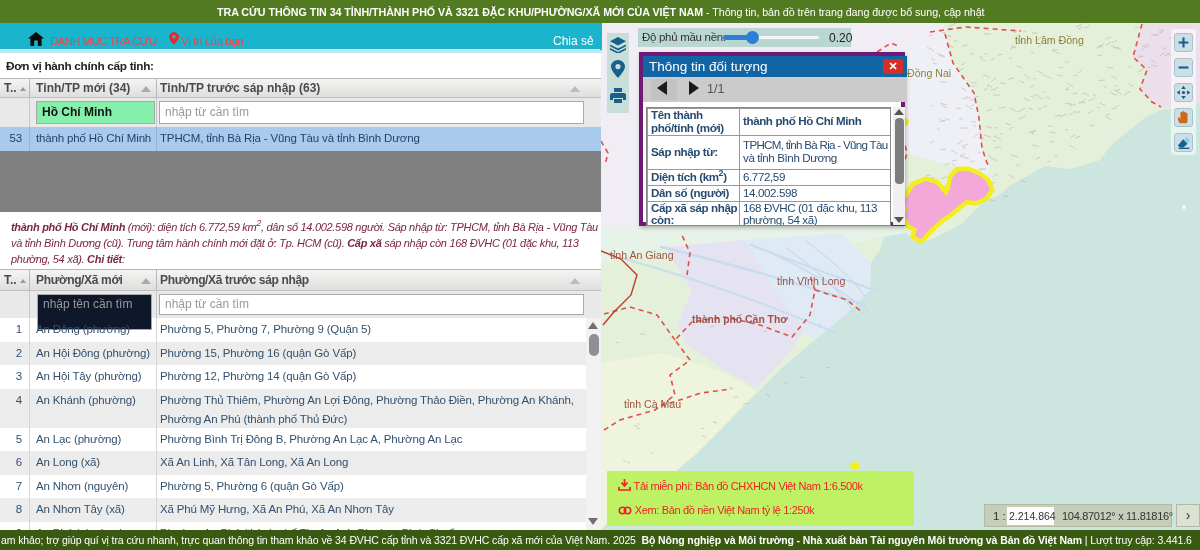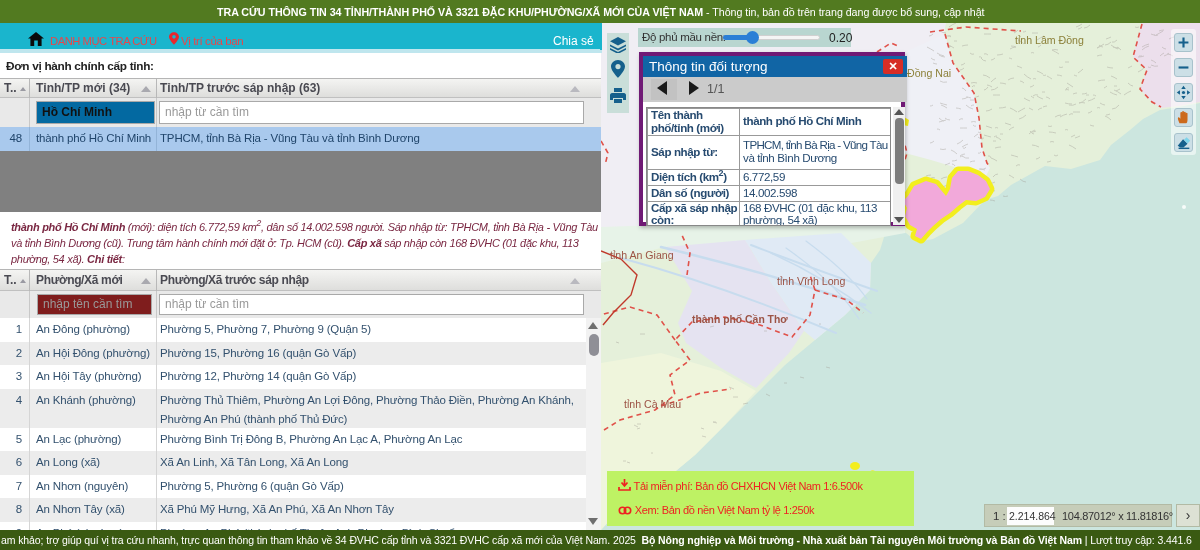--- a/index.html
+++ b/index.html
@@ -354,26 +354,26 @@
     <div class="abs" style="left:36px;top:2px;font-size:12px;font-weight:bold;color:#4a4a52">Tỉnh/TP mới (34)</div>
     <div class="abs" style="left:141px;top:7px;width:0;height:0;border-left:5px solid transparent;border-right:5px solid transparent;border-bottom:6px solid #a9a9af"></div>
     <div class="abs" style="left:156px;top:0;width:1px;height:20px;background:#b8b8b8"></div>
     <div class="abs" style="left:160px;top:2px;font-size:12px;font-weight:bold;color:#4a4a52">Tỉnh/TP trước sáp nhập (63)</div>
     <div class="abs" style="left:570px;top:7px;width:0;height:0;border-left:5px solid transparent;border-right:5px solid transparent;border-bottom:6px solid #b9b9bf"></div>
   </div>
 
   <div class="abs" style="left:0;top:98px;width:601px;height:29px;background:#e9e9e9">
     <div class="abs" style="left:29px;top:0;width:1px;height:29px;background:#c8c8c8"></div>
     <div class="abs" style="left:156px;top:0;width:1px;height:29px;background:#c8c8c8"></div>
-    <div class="abs" style="left:36px;top:3px;width:119px;height:23px;background:#0369a1;border:1px solid #a9a9a9;font-size:12px;font-weight:bold;color:#111;line-height:21px;padding-left:5px">Hồ Chí Minh</div>
+    <div class="abs" style="left:36px;top:3px;width:119px;height:23px;background:#86efac;border:1px solid #a9a9a9;font-size:12px;font-weight:bold;color:#111;line-height:21px;padding-left:5px">Hồ Chí Minh</div>
     <div class="abs" style="left:159px;top:3px;width:425px;height:23px;background:#fff;border:1px solid #a9a9a9;font-size:12px;color:#999;line-height:21px;padding-left:5px">nhập từ cần tìm</div>
   </div>
 
   <div class="abs" style="left:0;top:127px;width:601px;height:23.5px;background:#a9c9ed;font-size:11.5px;color:#20456b;white-space:nowrap;letter-spacing:-0.15px">
-    <div class="abs" style="left:0;top:0;width:22px;text-align:right;line-height:23px">48</div>
+    <div class="abs" style="left:0;top:0;width:22px;text-align:right;line-height:23px">53</div>
     <div class="abs" style="left:29px;top:0;width:1px;height:23.5px;background:#93b4d8"></div>
     <div class="abs" style="left:36px;top:0;line-height:23px">thành phố Hồ Chí Minh</div>
     <div class="abs" style="left:156px;top:0;width:1px;height:23.5px;background:#93b4d8"></div>
     <div class="abs" style="left:160px;top:0;line-height:23px">TPHCM, tỉnh Bà Rịa - Vũng Tàu và tỉnh Bình Dương</div>
   </div>
 
   <div class="abs" style="left:0;top:150.5px;width:601px;height:61.5px;background:#808080"></div>
 
   <div class="abs" style="left:11px;top:215px;width:589px;overflow:hidden;font-size:11px;font-style:italic;color:#7a2742;line-height:16px;white-space:nowrap;letter-spacing:-0.3px">
     <b>thành phố Hồ Chí Minh</b> (mới): diện tích 6.772,59 km<sup style="font-size:9px">2</sup>, dân số 14.002.598 người. Sáp nhập từ: TPHCM, tỉnh Bà Rịa - Vũng Tàu<br>
@@ -388,21 +388,21 @@
     <div class="abs" style="left:36px;top:3px;font-size:12px;font-weight:bold;color:#4a4a52;letter-spacing:-0.35px">Phường/Xã mới</div>
     <div class="abs" style="left:141px;top:8px;width:0;height:0;border-left:5px solid transparent;border-right:5px solid transparent;border-bottom:6px solid #a9a9af"></div>
     <div class="abs" style="left:156px;top:0;width:1px;height:22px;background:#b8b8b8"></div>
     <div class="abs" style="left:160px;top:3px;font-size:12px;font-weight:bold;color:#4a4a52;letter-spacing:-0.35px">Phường/Xã trước sáp nhập</div>
     <div class="abs" style="left:570px;top:8px;width:0;height:0;border-left:5px solid transparent;border-right:5px solid transparent;border-bottom:6px solid #b9b9bf"></div>
   </div>
 
   <div class="abs" style="left:0;top:291px;width:601px;height:27px;background:#e9e9e9">
     <div class="abs" style="left:29px;top:0;width:1px;height:27px;background:#c8c8c8"></div>
     <div class="abs" style="left:156px;top:0;width:1px;height:27px;background:#c8c8c8"></div>
-    <div class="abs" style="left:37px;top:3px;width:115px;height:21px;background:#7f1d1d;border:1px solid #a9a9a9;font-size:12px;color:#999;line-height:19px;padding-left:5px">nhập tên cần tìm</div>
+    <div class="abs" style="left:37px;top:3px;width:115px;height:36px;background:#0f172a;border:1px solid #a9a9a9;font-size:12px;color:#999;line-height:19px;padding-left:5px">nhập tên cần tìm</div>
     <div class="abs" style="left:159px;top:3px;width:425px;height:21px;background:#fff;border:1px solid #a9a9a9;font-size:12px;color:#999;line-height:19px;padding-left:5px">nhập từ cần tìm</div>
   </div>
 
   <div class="abs" id="t2rows" style="left:0;top:318px;width:586px;height:212px;overflow:hidden;font-size:11.5px;color:#33516e;letter-spacing:-0.15px">
     <div class="trow" style="height:23.5px">
         <div class="c1">1</div>
         <div class="c2">An Đông (phường)</div>
         <div class="c3">Phường 5, Phường 7, Phường 9 (Quận 5)</div>
       </div>
     <div class="trow odd" style="height:23.5px">

